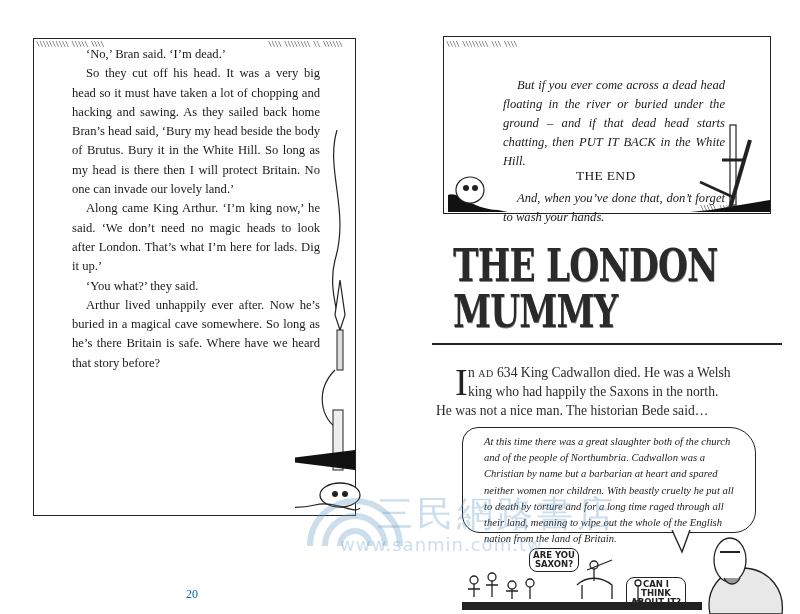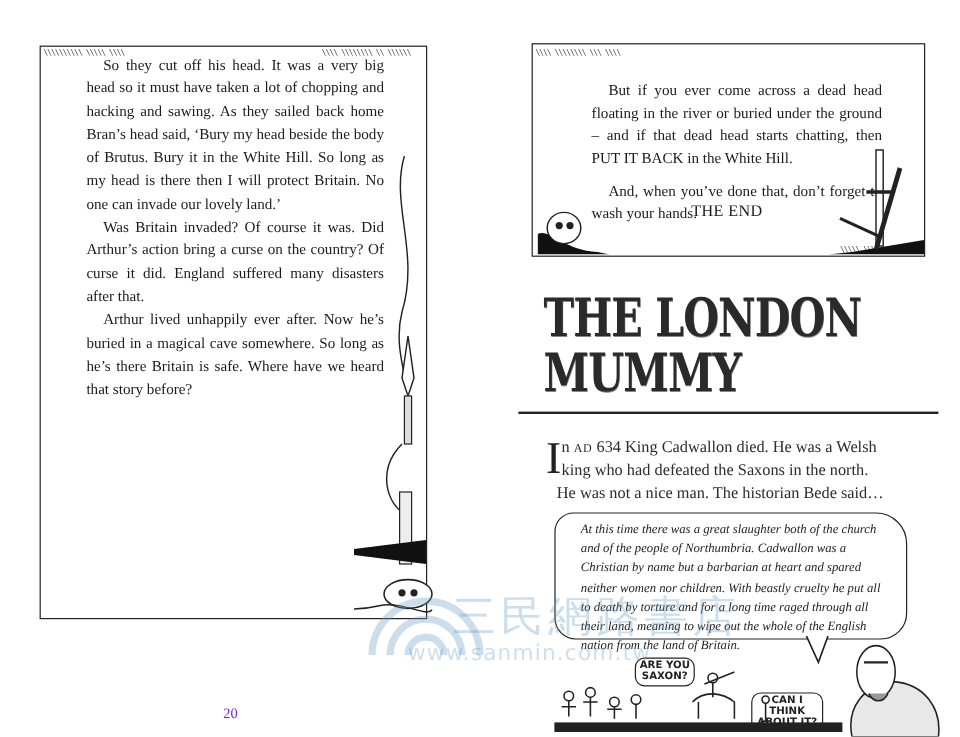--- a/index.html
+++ b/index.html
@@ -10,31 +10,31 @@
   .right-page { left:400px; width:400px; }
 
   
   .left-frame { position:absolute; left:33px; top:38px; width:323px; height:478px;
                 border:1.6px solid #222; box-sizing:border-box; }
   .left-text { position:absolute; left:72px; top:45px; width:248px;
                font-size:12.6px; line-height:19.3px; text-align:justify; }
   .left-text p { margin:0; text-indent:14px; }
   .deco-hatch { position:absolute; font-family:"DejaVu Sans Mono", monospace; font-size:7px;
                 color:#555; letter-spacing:-1px; }
-  .page-number { position:absolute; left:186px; top:587px; font-size:12px; color:#6d28d9; }
+  .page-number { position:absolute; left:186px; top:587px; font-size:12px; color:#0369a1; }
 
   
   .spear-svg { position:absolute; left:295px; top:130px; }
 
   
   .end-box { position:absolute; left:443px; top:36px; width:328px; height:178px;
              border:1.6px solid #222; box-sizing:border-box; }
   .end-text { position:absolute; left:485px; top:58px; width:258px;
               font-size:12.6px; line-height:19px; text-align:justify; }
-  .end-text p { margin:8px; text-indent:14px; }
+  .end-text p { margin:18px; text-indent:14px;font-style:italic; }
   .the-end { position:absolute; left:576px; top:168px; font-size:13.5px; letter-spacing:0.3px;text-align:center; }
 
   .chapter-title { position:absolute; left:453px; top:243px; font-family:"DejaVu Serif", serif;
                    font-size:44px; line-height:46px; font-weight:bold; letter-spacing:-1px;
                    color:#2a2a2a; transform:scaleX(0.78); transform-origin:left top;
                    text-shadow:0.5px 0.5px 0 #888; }
   .title-rule { position:absolute; left:432px; top:343px; width:350px; height:2px; background:#222; }
   .drop-cap { position:absolute; left:455px; top:362px; font-size:38px; line-height:40px; color:#222; }
   .intro-line { position:absolute; left:475px; white-space:nowrap; font-size:13.6px; color:#2b2b2b; }
   .smallcaps { font-size:10px; letter-spacing:0.5px; }
@@ -56,22 +56,24 @@
 </head>
 <body>
 
 <div class="page left-page"></div>
 <div class="left-frame"></div>
 
 <span class="deco-hatch" style="left:36px;top:40px;">\\\\\\\\\\ \\\\\  \\\\</span>
 <span class="deco-hatch" style="left:268px;top:40px;">\\\\  \\\\\\\\ \\ \\\\\\</span>
 
 <div class="left-text">
+  <p>‘No,’ Bran said. ‘I’m dead.’</p>
   <p>So they cut off his head. It was a very big head so it must have taken a lot of chopping and hacking and sawing. As they sailed back home Bran’s head said, ‘Bury my head beside the body of Brutus. Bury it in the White Hill. So long as my head is there then I will protect Britain. No one can invade our lovely land.’</p>
-  <p>Was Britain invaded? Of course it was. Did Arthur’s action bring a curse on the country? Of curse it did. England suffered many disasters after that.</p>
+  <p>Along came King Arthur. ‘I’m king now,’ he said. ‘We don’t need no magic heads to look after London. That’s what I’m here for lads. Dig it up.’</p>
+  <p>‘You what?’ they said.</p>
   <p>Arthur lived unhappily ever after. Now he’s buried in a magical cave somewhere. So long as he’s there Britain is safe. Where have we heard that story before?</p>
 </div>
 
 <svg class="spear-svg" width="70" height="390" viewBox="0 0 70 390">
   <path d="M42 0 C30 40, 55 80, 40 130 C30 170, 55 200, 45 240" stroke="#222" fill="none" stroke-width="1.2"></path>
   <path d="M45 150 L50 185 L45 200 L40 185 Z" fill="#fff" stroke="#222" stroke-width="1.2"></path>
   <rect x="42" y="200" width="6" height="40" fill="#ddd" stroke="#222" stroke-width="1"></rect>
   <path d="M40 240 C20 260, 25 290, 45 300" stroke="#222" fill="none" stroke-width="1.2"></path>
   <rect x="38" y="280" width="10" height="60" fill="#eee" stroke="#222" stroke-width="1"></rect>
   <path d="M-20 330 L60 320 L60 340 Z" fill="#111"></path>
@@ -114,22 +116,22 @@
   <div>MUMMY</div>
 </div>
 <div class="title-rule"></div>
 
 <div class="drop-cap">I</div>
 <div class="intro-line" style="top:365px;left:468px;">
   <span>n</span>
   <span class="smallcaps">AD</span>
   <span>634 King Cadwallon died. He was a Welsh</span>
 </div>
-<div class="intro-line" style="top:384px;left:468px;">king who had defeated the Saxons in the north.</div>
-<div class="intro-line" style="top:403px;left:464px;">He was not a nice man. The historian Bede said…</div>
+<div class="intro-line" style="top:384px;left:468px;">king who had happily the Saxons in the north.</div>
+<div class="intro-line" style="top:403px;left:436px;">He was not a nice man. The historian Bede said…</div>
 
 <div class="bubble"></div>
 <svg style="position:absolute;left:670px;top:530px;" width="30" height="24" viewBox="0 0 30 24">
   <path d="M2 0 L12 22 L20 0" fill="#fff" stroke="#222" stroke-width="1.4"></path>
 </svg>
 <div class="bubble-text">At this time there was a great slaughter both of the church and of the people of Northumbria. Cadwallon was a Christian by name but a barbarian at heart and spared neither women nor children. With beastly cruelty he put all to death by torture and for a long time raged through all their land, meaning to wipe out the whole of the English nation from the land of Britain.</div>
 
 <div class="comic-bubble" style="left:529px;top:548px;width:42px;">ARE YOU SAXON?</div>
 <div class="comic-bubble" style="left:626px;top:577px;width:52px;">CAN I THINK ABOUT IT?</div>
 

